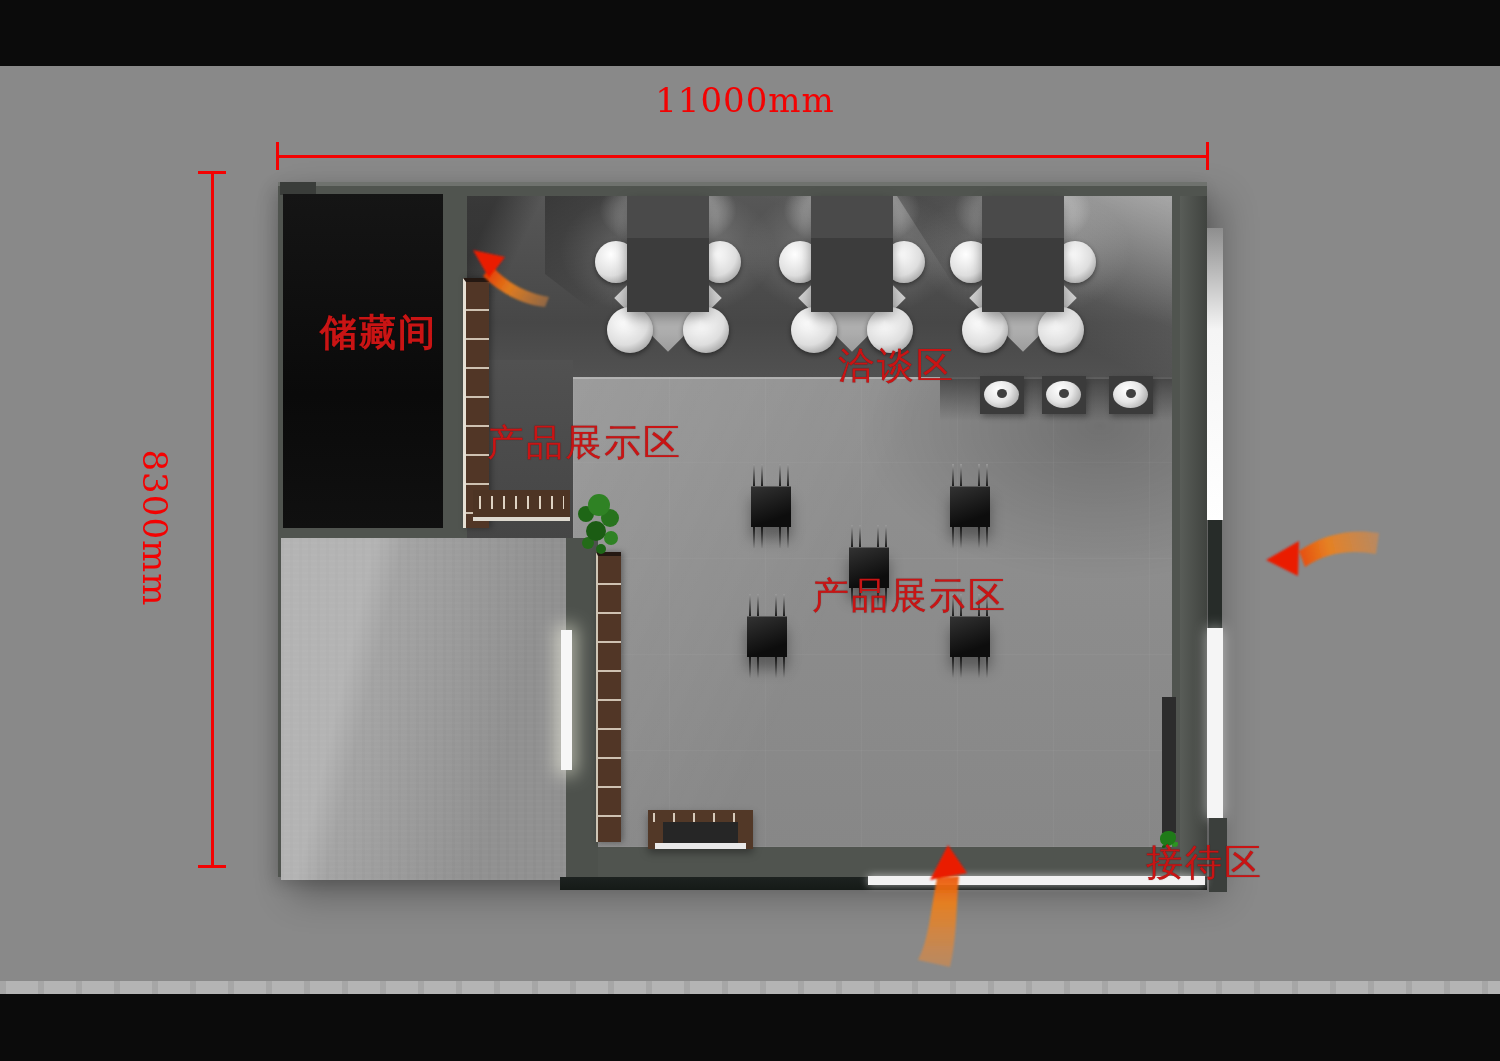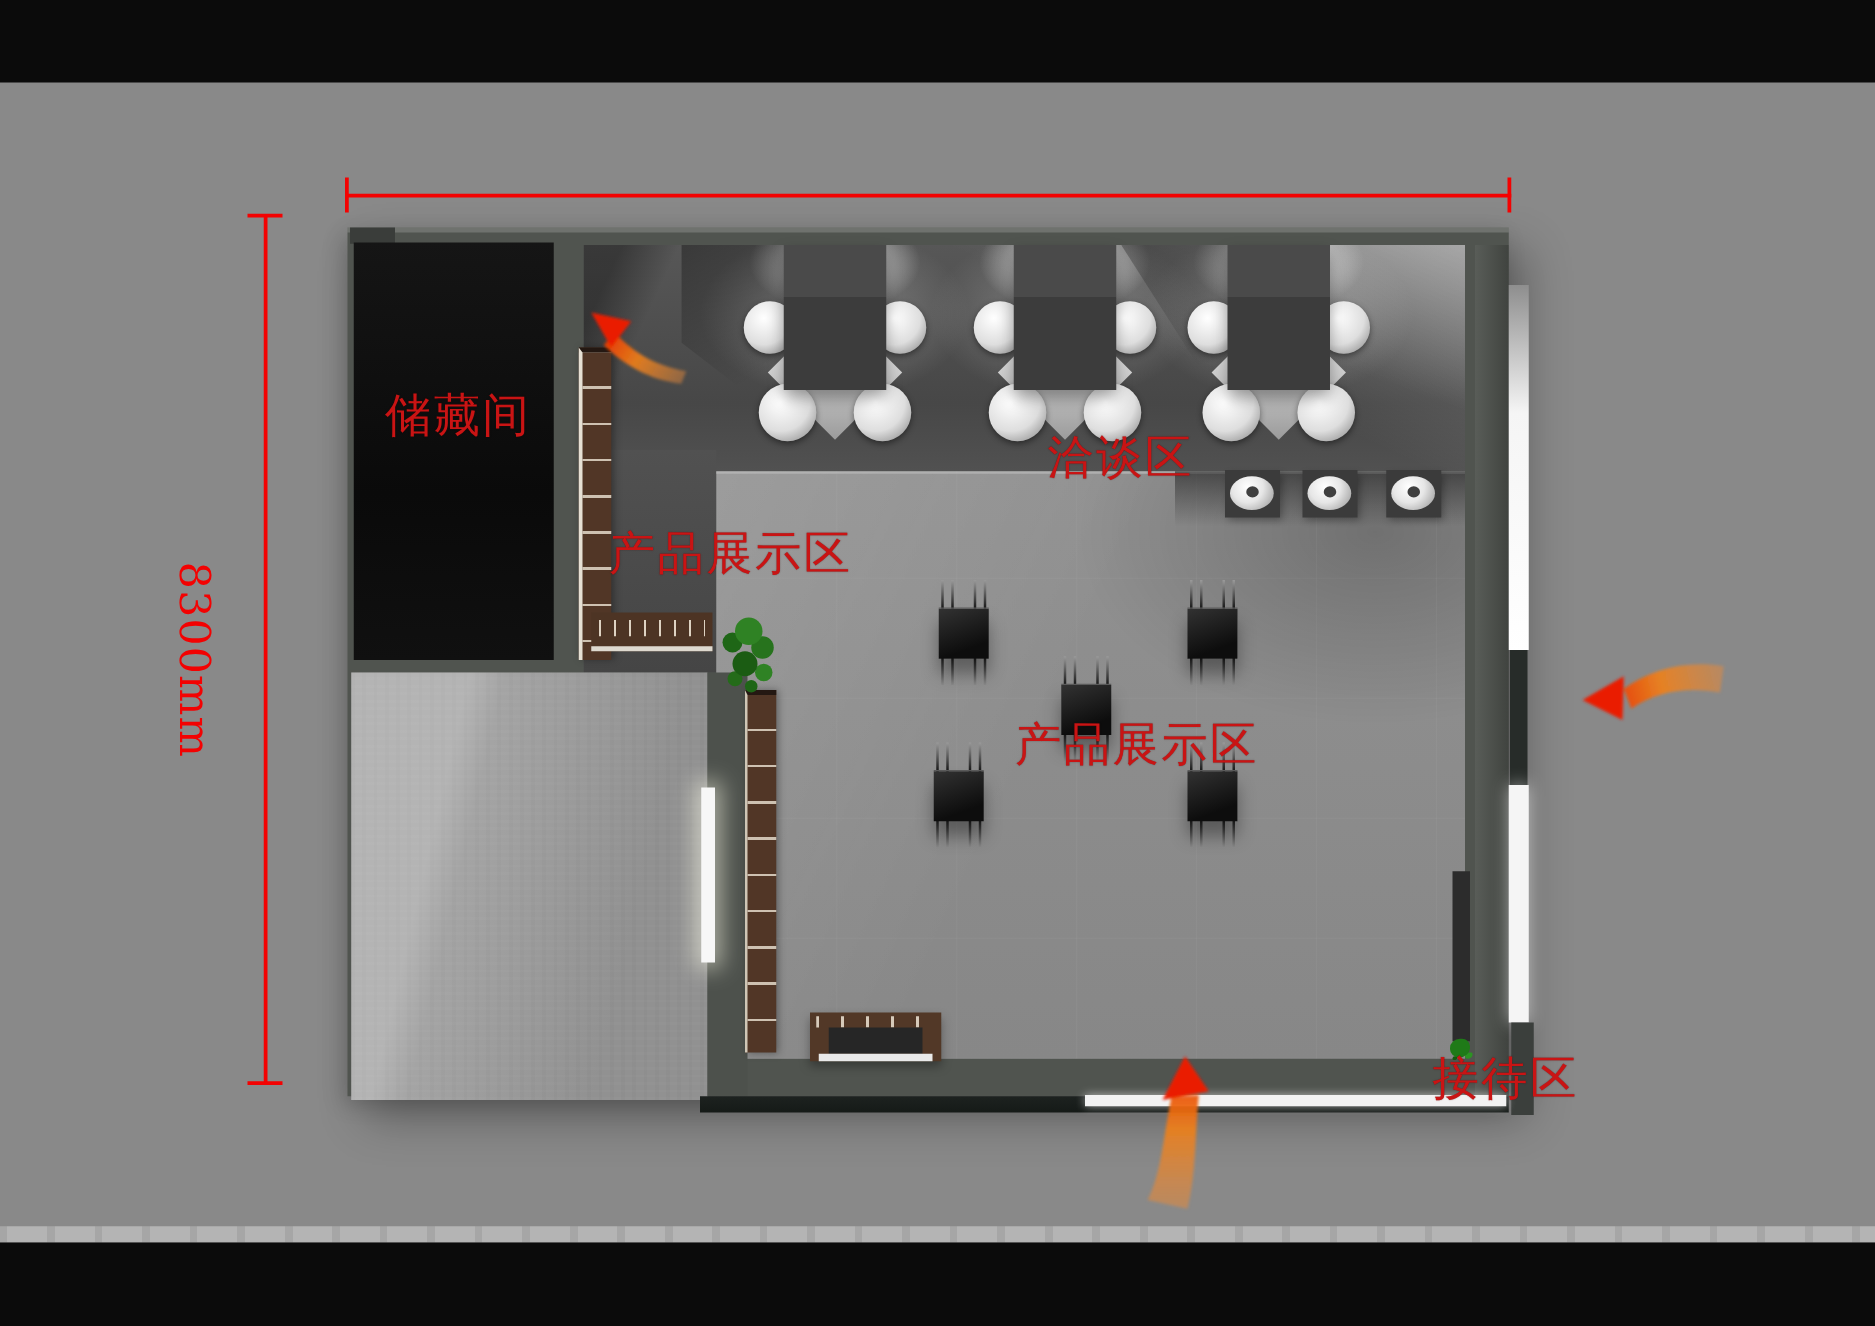--- a/index.html
+++ b/index.html
@@ -228,29 +228,30 @@
       <div class="ticks"></div>
     </div>
   <div class="abs desk">
     <div class="ticks"></div>
       <div class="top"></div>
       <div class="edge"></div>
     </div>
   <div class="abs plant"></div>
   <div class="abs sprig"></div>
 
-  <div class="abs zone-label" style="left:308px;top:308px;">储藏间</div>
+  <div class="abs zone-label" style="left:320px;top:308px;font-weight:bold;">储藏间</div>
   <div class="abs zone-label" style="left:838px;top:341px;">洽谈区</div>
   <div class="abs zone-label" style="left:487px;top:418px;">产品展示区</div>
   <div class="abs zone-label" style="left:812px;top:571px;">产品展示区</div>
   <div class="abs zone-label" style="left:1146px;top:838px;">接待区</div>
 
   <div class="abs dim" style="left:277px;top:155px;width:932px;height:3px;"></div>
   <div class="abs dim" style="left:276px;top:142px;width:3px;height:28px;"></div>
   <div class="abs dim" style="left:1206px;top:142px;width:3px;height:28px;"></div>
+  <div class="abs dim-label" style="left:645px;top:80px;width:200px;">11000mm</div>
 
   <div class="abs dim" style="left:211px;top:172px;width:3px;height:696px;"></div>
   <div class="abs dim" style="left:198px;top:171px;width:28px;height:3px;"></div>
   <div class="abs dim" style="left:198px;top:865px;width:28px;height:3px;"></div>
   <div class="abs dim-label" style="left:79px;top:511px;width:158px;height:34px;transform:rotate(90deg);">8300mm</div>
 
   <svg class="overlay" width="1500" height="1061" viewBox="0 0 1500 1061">
     <defs>
       <linearGradient id="ag1" gradientUnits="userSpaceOnUse" x1="548" y1="300" x2="488" y2="262">
         <stop offset="0" stop-color="#e88a3a" stop-opacity=".45"></stop>

